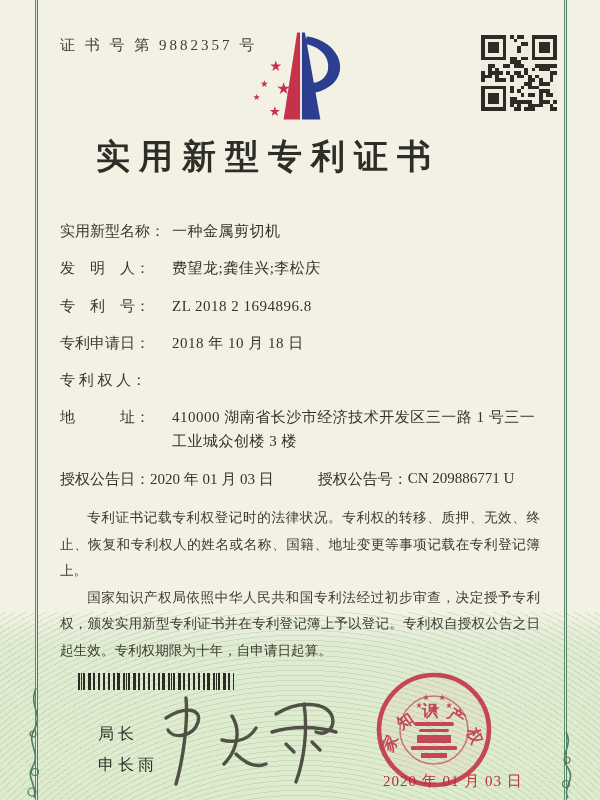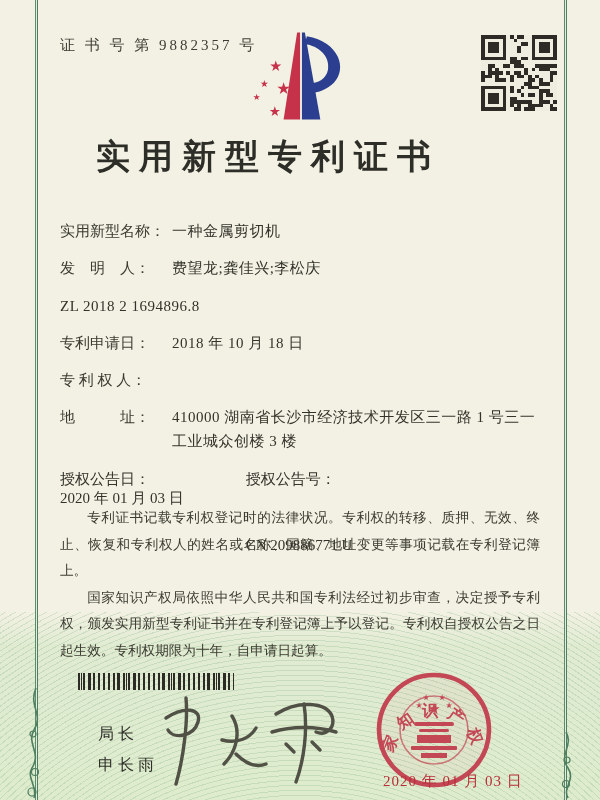--- a/index.html
+++ b/index.html
@@ -34,22 +34,22 @@
   .title{
     position:absolute;left:0;top:134px;width:536px;text-align:center;
     font-size:34px;font-weight:600;letter-spacing:9px;color:#2e2e28;
   }
 
   .fields{position:absolute;left:60px;top:220px;width:478px;font-size:15px;}
   .field-row{display:flex;margin-bottom:14px;line-height:1.55;}
   .field-label{flex:0 0 112px;white-space:nowrap;color:#3a3a31;font-family:Liberation Serif, serif;}
   .field-value{flex:1;color:#33332b;letter-spacing:.5px;}
   .grant-row{display:flex;margin-top:17px;}
-  .grant-pair{display:flex;white-space:nowrap;flex-direction:column;}
-  .grant-pair.second{margin-left:62px;gap:48px;}
+  .grant-pair{display:flex;white-space:nowrap;}
+  .grant-pair.second{margin-left:44px;}
 
   .body-text{
     position:absolute;left:60px;top:505px;width:480px;
     font-size:13.6px;line-height:1.95;color:#3b3b31;text-align:justify;
   }
   .body-text p{margin:0;text-indent:2em;}
 
   .barcode{
     position:absolute;left:78px;top:673px;width:156px;height:17px;z-index:7;
     background:
@@ -233,20 +233,21 @@
 <div class="fields">
   <div class="field-row">
     <span class="field-label">实用新型名称：</span>
     <span class="field-value">一种金属剪切机</span>
   </div>
   <div class="field-row">
     <span class="field-label">发　明　人：</span>
     <span class="field-value">费望龙;龚佳兴;李松庆</span>
   </div>
   <div class="field-row">
+    <span class="field-label">专　利　号：</span>
     <span class="field-value">ZL 2018 2 1694896.8</span>
   </div>
   <div class="field-row">
     <span class="field-label">专利申请日：</span>
     <span class="field-value">2018 年 10 月 18 日</span>
   </div>
   <div class="field-row">
     <span class="field-label">专 利 权 人：</span>
   </div>
   <div class="field-row">

